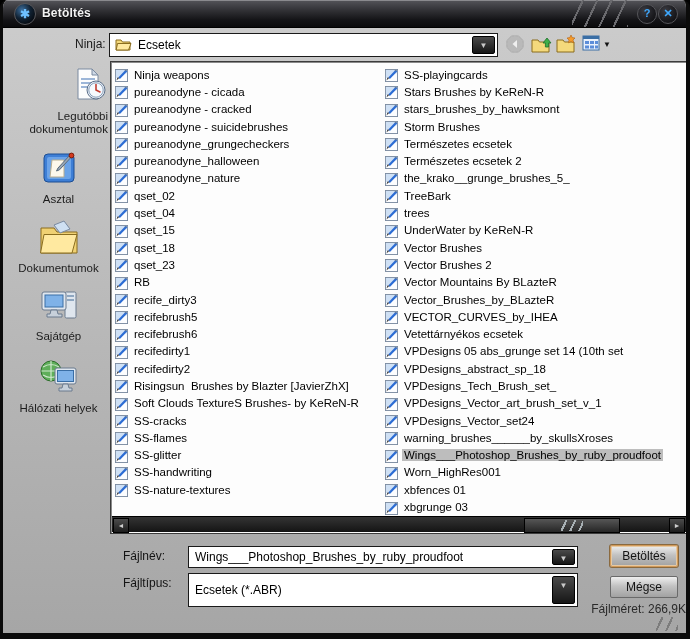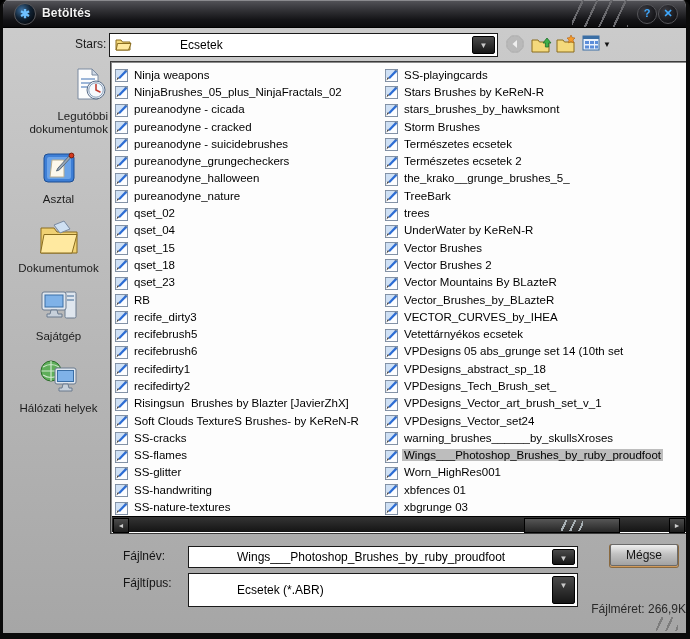--- a/index.html
+++ b/index.html
@@ -20,21 +20,21 @@
   .tb-btn{position:absolute;top:4px;width:18px;height:18px;border-radius:50%;
     background:radial-gradient(circle at 35% 30%,#3a3a40,#1a1a1e 60%,#0a0a0c);
     border:1px solid #55555a;color:#3fa9ff;font-size:11px;line-height:17px;text-align:center;font-weight:bold;cursor:pointer;}
   .tb-help{right:29px;}
   .tb-close{right:8px;}
   
   .toolbar{position:absolute;left:0;top:28px;right:0;height:32px;}
   .loc-label{position:absolute;left:72px;top:9px;font-size:12px;color:#1a1a1a;}
   .combo{position:absolute;background:#fff;border:1px solid #1a1a1a;box-sizing:border-box;}
   .loc-combo{left:106px;top:5px;width:389px;height:24px;}
-  .combo-text{position:absolute;left:6px;top:0;bottom:0;display:flex;align-items:center;font-size:12px;color:#000;white-space:pre;margin-left:42px;}
+  .combo-text{position:absolute;left:6px;top:0;bottom:0;display:flex;align-items:center;font-size:12px;color:#000;white-space:pre;}
   .loc-combo .combo-text{left:28px;}
   .combo-folder{position:absolute;left:5px;top:3px;}
   .combo-drop{position:absolute;right:2px;top:2px;bottom:2px;width:21px;border-radius:2px;
     background:linear-gradient(#4a4a4a,#161616);border:1px solid #000;color:#c9c9c9;
     font-size:8px;text-align:center;line-height:18px;cursor:pointer;}
   .navbtn{position:absolute;top:6px;width:22px;height:22px;cursor:pointer;}
   .back{left:502px;}
   .upfolder{left:528px;}
   .newfolder{left:553px;}
   .viewmenu{left:579px;}
@@ -71,40 +71,40 @@
   
   .form-label{position:absolute;font-size:12px;color:#141414;}
   .fn-label{left:120px;top:549px;}
   .ft-label{left:120px;top:576px;}
   .fn-combo{left:185px;top:546px;width:390px;height:22px;}
   .ft-combo{left:185px;top:573px;width:390px;height:34px;}
   .btn{position:absolute;left:607px;width:68px;height:22px;box-sizing:border-box;cursor:pointer;
     background:linear-gradient(#efefef,#c2c2c2 45%,#a2a2a2);border:1px solid #6a6a6a;border-radius:2px;
     font-size:12px;color:#141414;text-align:center;line-height:20px;font-family:"Liberation Sans",sans-serif;}
   .btn-load{top:545px;border:1px solid #d19a5a;box-shadow:0 0 0 1px #8a6a40, inset 0 0 0 1px #e6c9a2;}
-  .btn-cancel{top:544px;}
+  .btn-cancel{top:576px;}
   .statusline{position:absolute;left:0;right:0;top:602px;text-align:right;font-size:12px;color:#2a2a2a;}
   .resize-grip{position:absolute;right:8px;bottom:2px;width:22px;height:14px;
     background:repeating-linear-gradient(115deg,transparent 0 5px,#7c7c7c 5px 7px,transparent 7px 9px);}
 </style>
 </head>
 <body>
 
 <div class="dialog">
 
   <div class="titlebar">
     <div class="app-icon">✱</div>
     <div class="title-text">Betöltés</div>
     <div class="tb-stripes"></div>
     <div class="tb-btn tb-help">?</div>
     <div class="tb-btn tb-close">✕</div>
   </div>
 
   <div class="toolbar">
-    <span class="loc-label">Stars:</span>
+    <span class="loc-label">Ninja:</span>
     <div class="combo loc-combo">
       <span class="combo-folder">
         <svg width="17" height="15" viewBox="0 0 17 15">
           <path d="M1 3 h5 l1.5 2 H15 v8 H1 z" fill="#f4d97c" stroke="#8a6d1f" stroke-width="1"></path>
           <path d="M2.5 6.5 H16 L13.5 13 H1.2 z" fill="#ffe9a0" stroke="#8a6d1f" stroke-width="1"></path>
         </svg>
       </span>
       <span class="combo-text">Ecsetek</span>
       <span class="combo-drop">▼</span>
     </div>
@@ -221,30 +221,20 @@
             <span class="flabel">Ninja weapons</span>
           </div>
           <div class="fitem">
             <span class="ficon"><svg width="13" height="13" viewBox="0 0 14 14">
                 <rect x="0.5" y="0.5" width="13" height="13" fill="#fcfdff" stroke="#7a8aa0"></rect>
                 <path d="M1 1 h12 v3.4 L1 10 z" fill="#cfe0f4"></path>
                 <path d="M12.4 1.6 L4.4 10" stroke="#2b6cd4" stroke-width="2.4"></path>
                 <path d="M4.8 9.4 L1.6 12.5 L2.6 9.2 z" fill="#3a3a3a"></path>
                 <path d="M13 1 l-1.6 1.7 -1.3-1.2 z" fill="#6a7a8a"></path>
               </svg></span>
-            <span class="flabel">NinjaBrushes_05_plus_NinjaFractals_02</span>
-          </div>
-          <div class="fitem">
-            <span class="ficon"><svg width="13" height="13" viewBox="0 0 14 14">
-                <rect x="0.5" y="0.5" width="13" height="13" fill="#fcfdff" stroke="#7a8aa0"></rect>
-                <path d="M1 1 h12 v3.4 L1 10 z" fill="#cfe0f4"></path>
-                <path d="M12.4 1.6 L4.4 10" stroke="#2b6cd4" stroke-width="2.4"></path>
-                <path d="M4.8 9.4 L1.6 12.5 L2.6 9.2 z" fill="#3a3a3a"></path>
-                <path d="M13 1 l-1.6 1.7 -1.3-1.2 z" fill="#6a7a8a"></path>
-              </svg></span>
             <span class="flabel">pureanodyne - cicada</span>
           </div>
           <div class="fitem">
             <span class="ficon"><svg width="13" height="13" viewBox="0 0 14 14">
                 <rect x="0.5" y="0.5" width="13" height="13" fill="#fcfdff" stroke="#7a8aa0"></rect>
                 <path d="M1 1 h12 v3.4 L1 10 z" fill="#cfe0f4"></path>
                 <path d="M12.4 1.6 L4.4 10" stroke="#2b6cd4" stroke-width="2.4"></path>
                 <path d="M4.8 9.4 L1.6 12.5 L2.6 9.2 z" fill="#3a3a3a"></path>
                 <path d="M13 1 l-1.6 1.7 -1.3-1.2 z" fill="#6a7a8a"></path>
               </svg></span>

